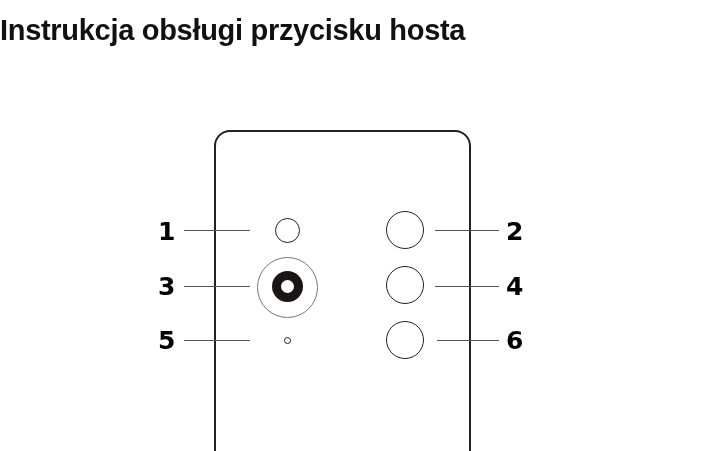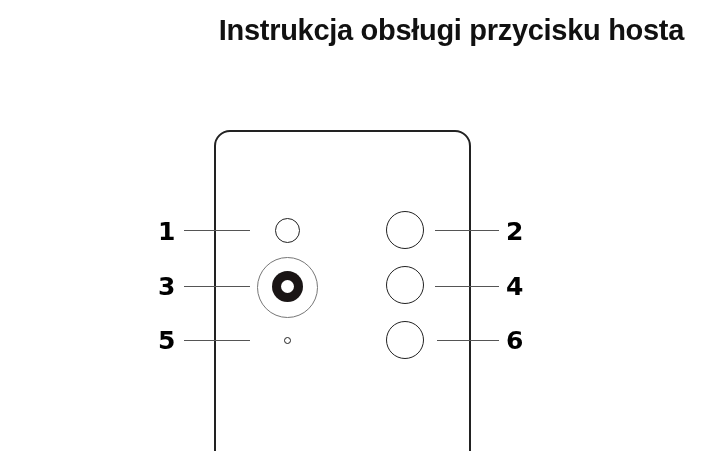--- a/index.html
+++ b/index.html
@@ -1,17 +1,17 @@
 <!DOCTYPE html>
 <html><head>
 <meta charset="utf-8">
 <style>
   html,body{margin:0;padding:0;background:#fff;}
   body{width:720px;height:451px;position:relative;overflow:hidden;font-family:"DejaVu Sans",sans-serif;}
-  .title{position:absolute;left:0;width:684px;top:14px;text-align:right;font-family:"Liberation Sans",sans-serif;font-weight:bold;font-size:29px;color:#111;letter-spacing:-0.3px;}
+  .title{position:absolute;left:0;width:684px;top:14px;text-align:left;font-family:"Liberation Sans",sans-serif;font-weight:bold;font-size:29px;color:#111;letter-spacing:-0.3px;}
   .panel{position:absolute;left:214px;top:130px;width:257px;height:340px;border:2px solid #222;border-radius:16px;box-sizing:border-box;}
   .num{position:absolute;font-family:"DejaVu Sans",sans-serif;font-weight:bold;font-size:25px;color:#000;line-height:1;}
   .line{position:absolute;height:1px;background:#555;}
   .circle{position:absolute;border:1.5px solid #222;border-radius:50%;box-sizing:border-box;}
 </style>
 </head>
 <body>
 
 <div class="title">Instrukcja obsługi przycisku hosta</div>
 

